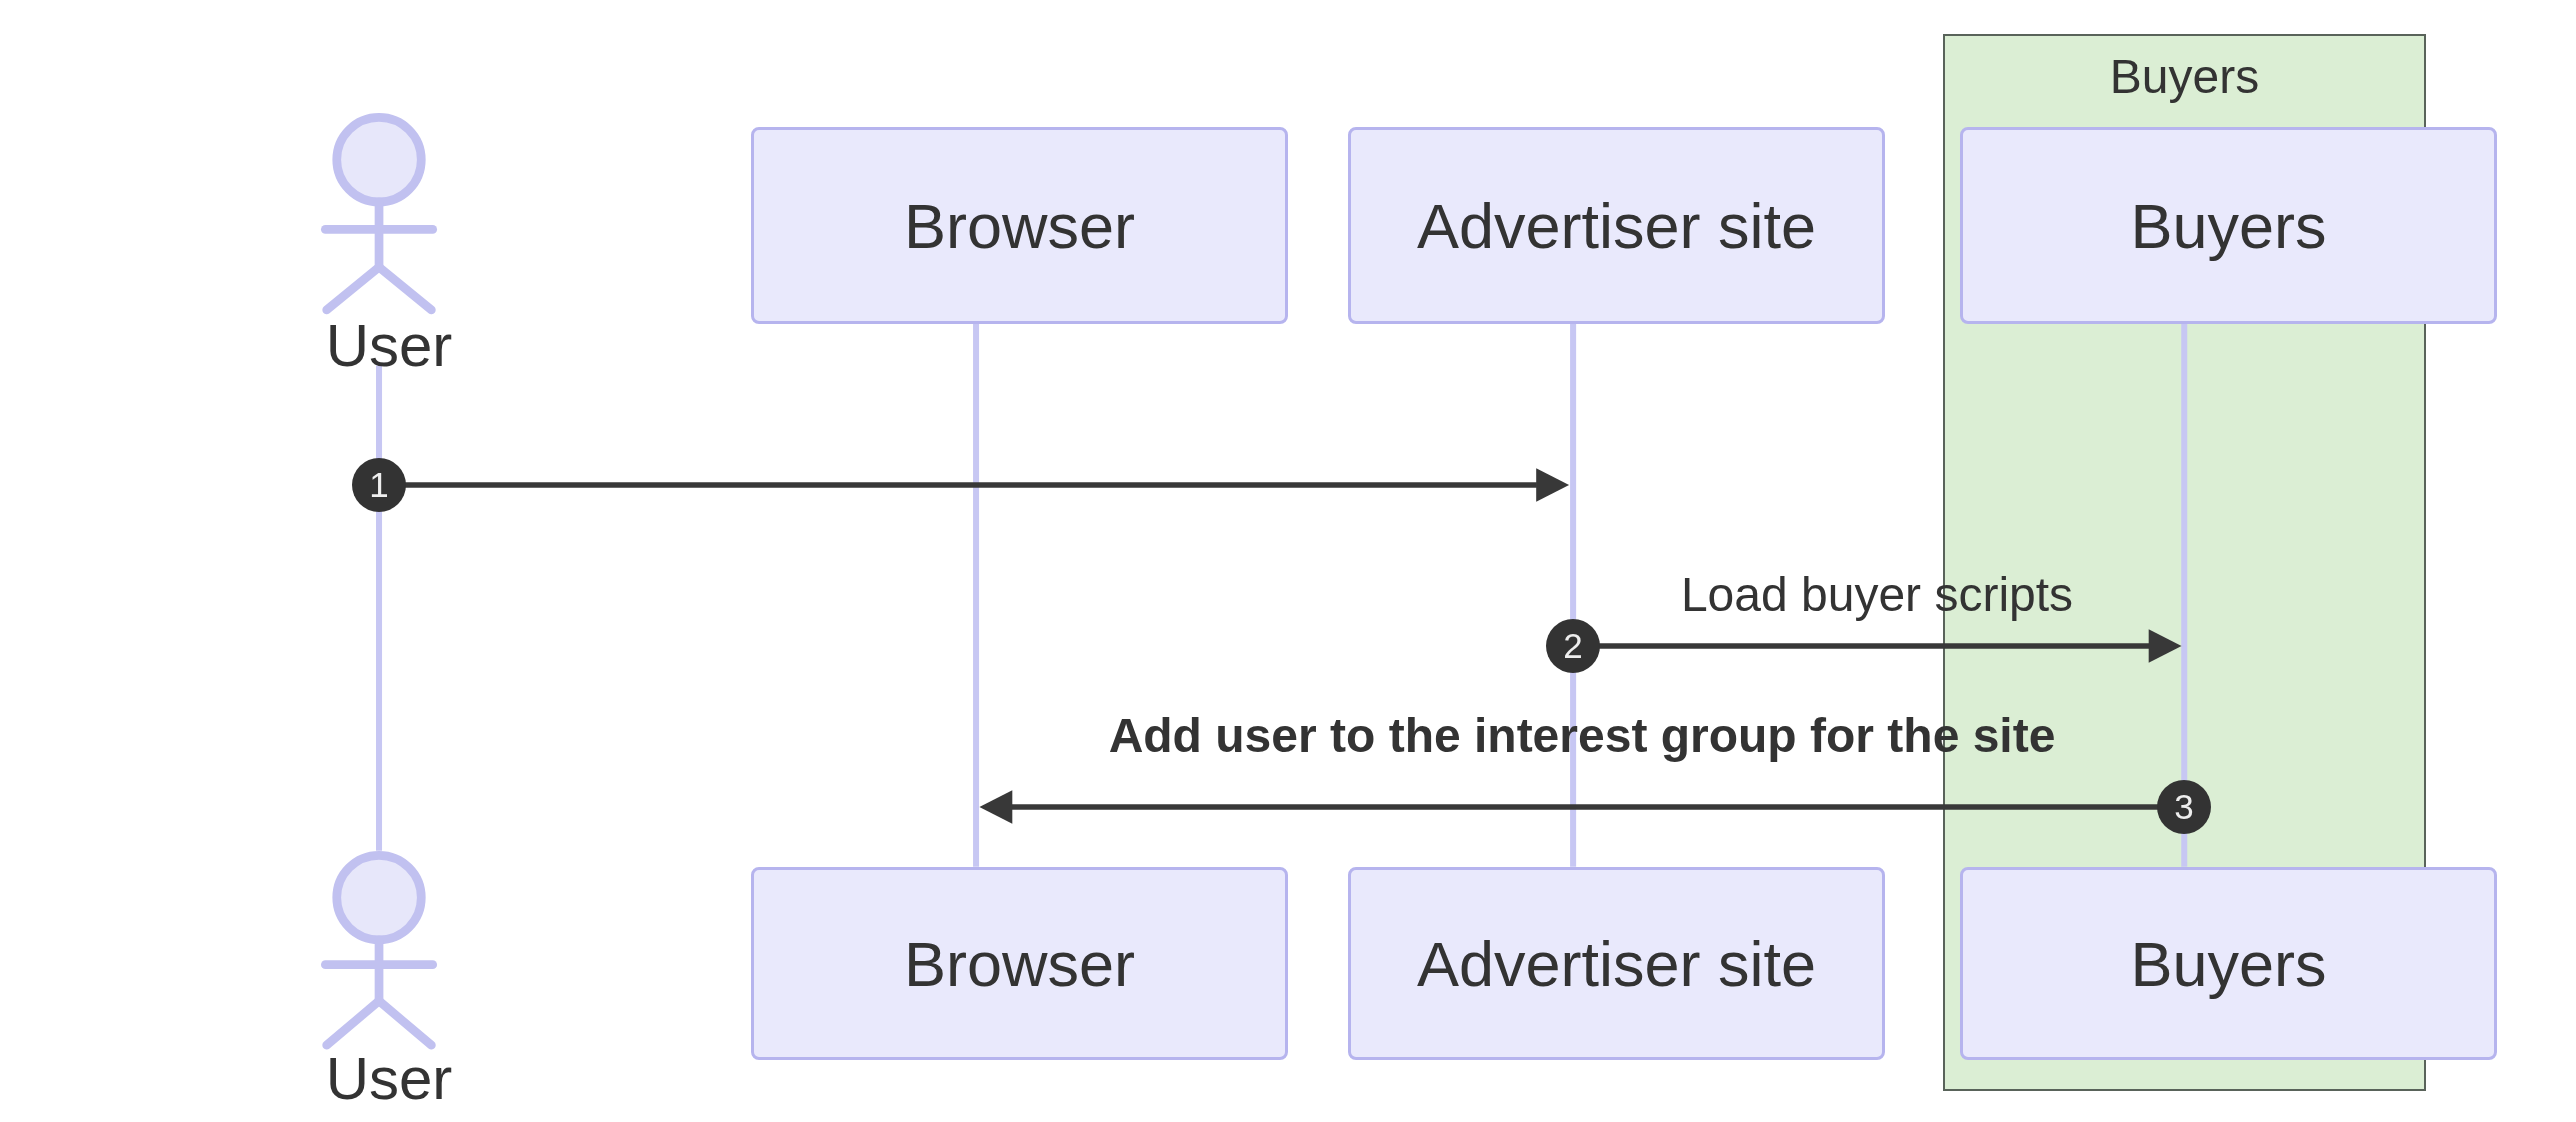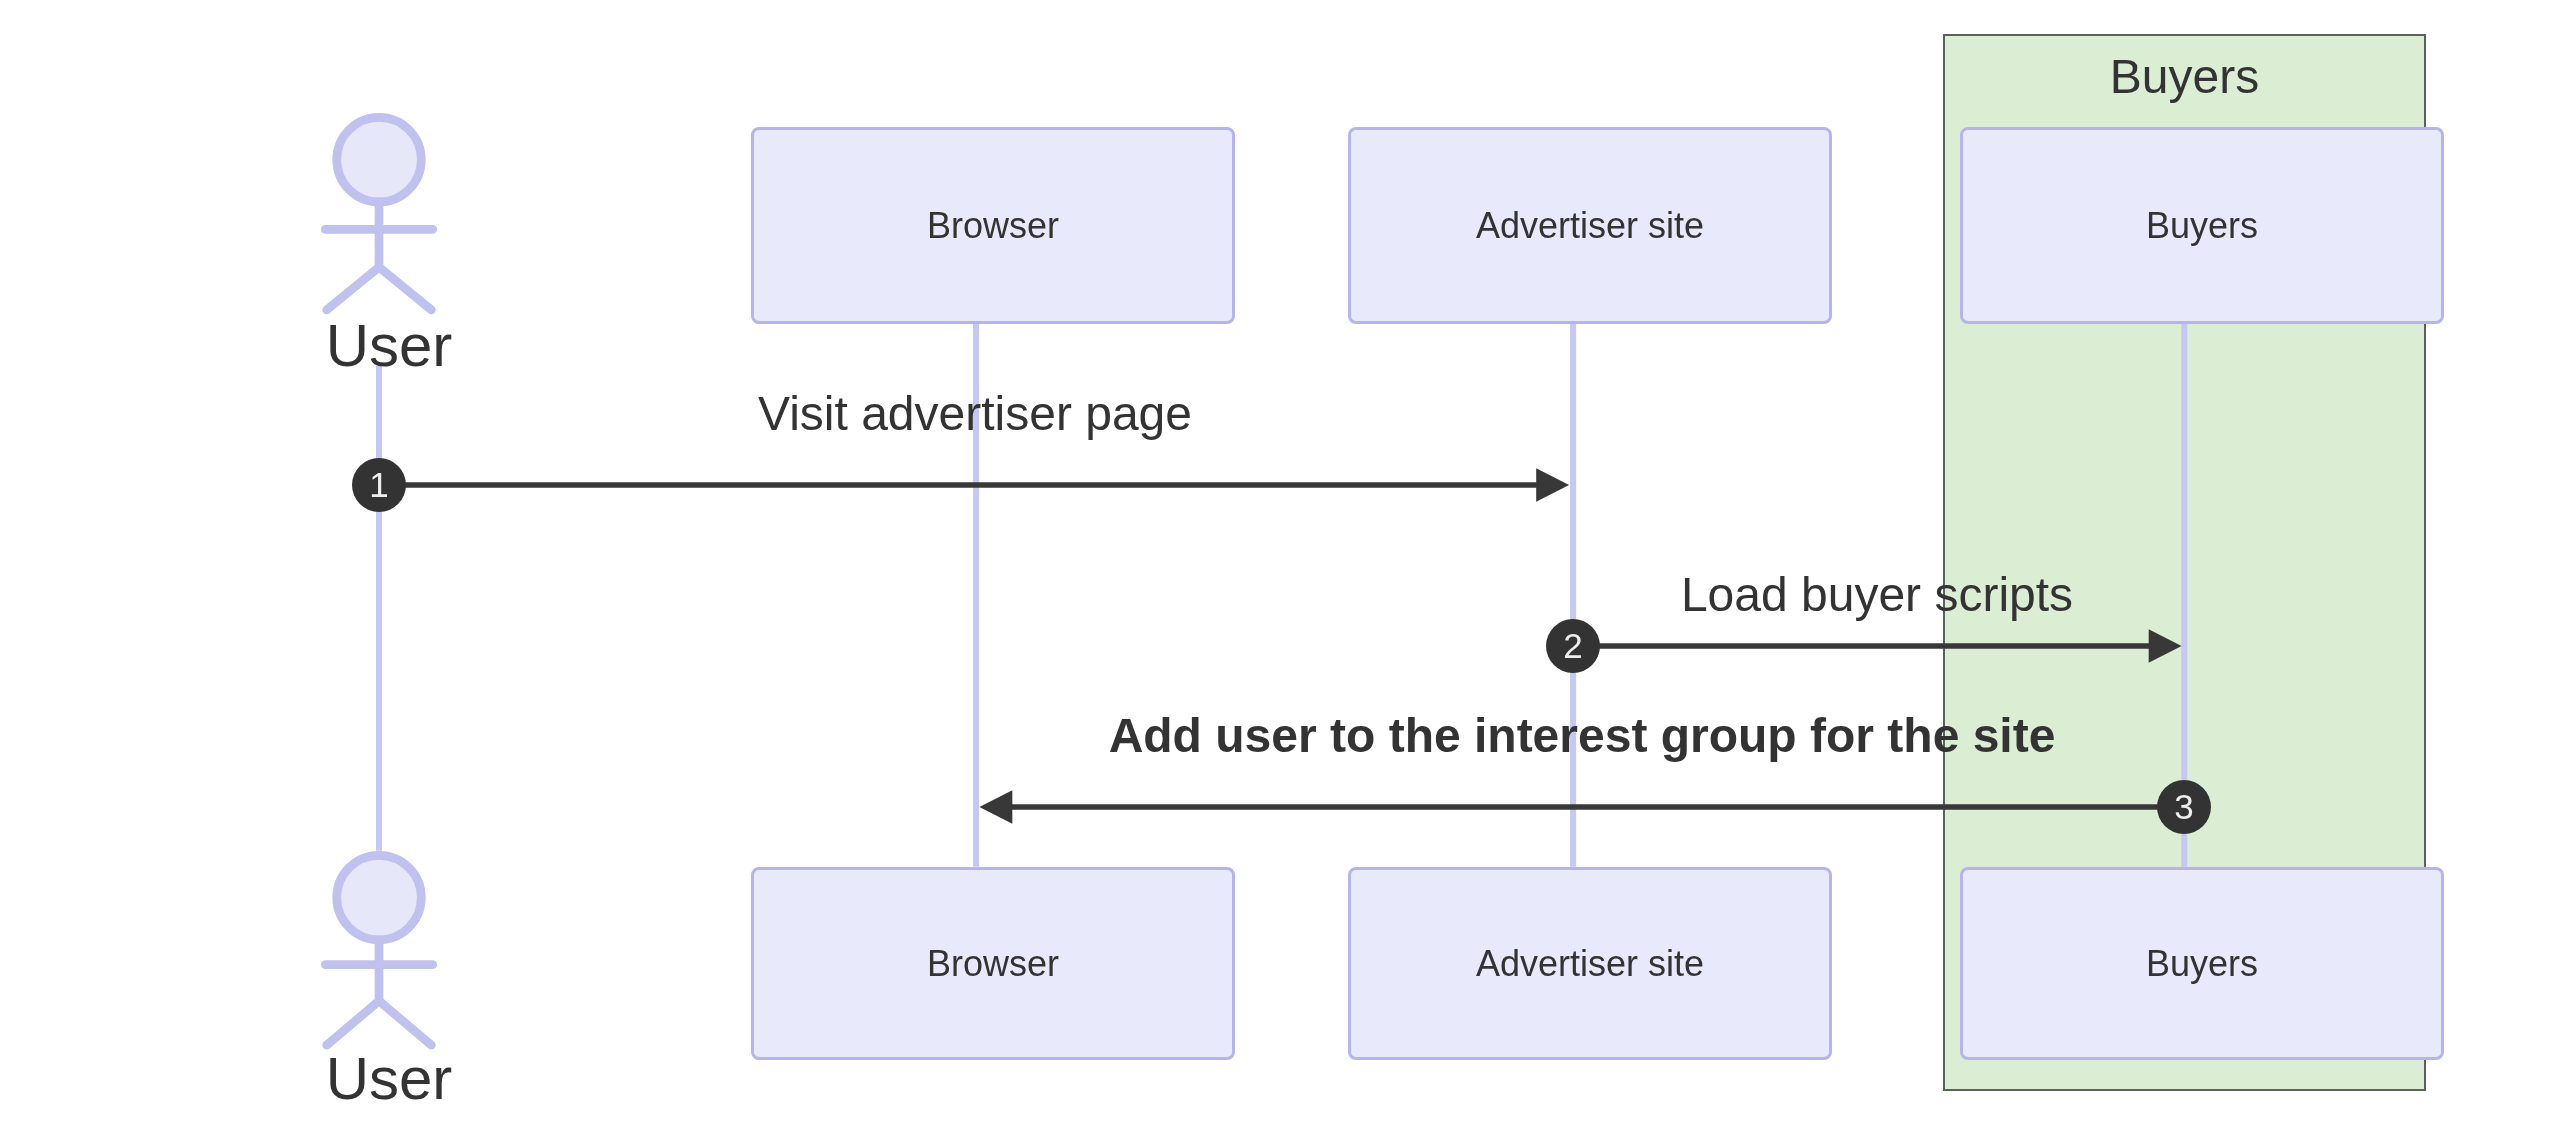--- a/index.html
+++ b/index.html
@@ -70,28 +70,28 @@
     stroke-width:8;
   }
   .msg-head{
     fill:var(--c-arrow);
     stroke:none;
   }
 
   
   .pbox{
     position:absolute;
-    width:484px;
+    width:537px;
     background:var(--c-participant_fill);
     border:3.4px solid var(--c-participant_border);
     border-radius:8px;
     display:flex;
     align-items:center;
     justify-content:center;
-    font-size:36px;
+    font-size:63px;
     color:var(--c-text);
     z-index:2;
   }
   .pbox.top{top:127px;height:197px;}
   .pbox.bottom{top:867px;height:193px;}
   .px-browser{left:751px;}
   .px-advertiser{left:1348px;text-align:right;}
   .px-buyers{left:1960px;}
 
   
@@ -200,21 +200,20 @@
   <div class="pbox bottom px-advertiser">
     <span>Advertiser site</span>
   </div>
   <div class="pbox bottom px-buyers">
     <span>Buyers</span>
   </div>
 
   <div class="actor-label top">User</div>
   <div class="actor-label bottom">User</div>
 
-  <div class="msg-label m1">Visit advertiser page</div>
   <div class="msg-label m2">Load buyer scripts</div>
   <div class="msg-label m3">Add user to the interest group for the site</div>
 
   <div class="num-badge n1">1</div>
   <div class="num-badge n2">2</div>
   <div class="num-badge n3">3</div>
 
 </div>
 
 

